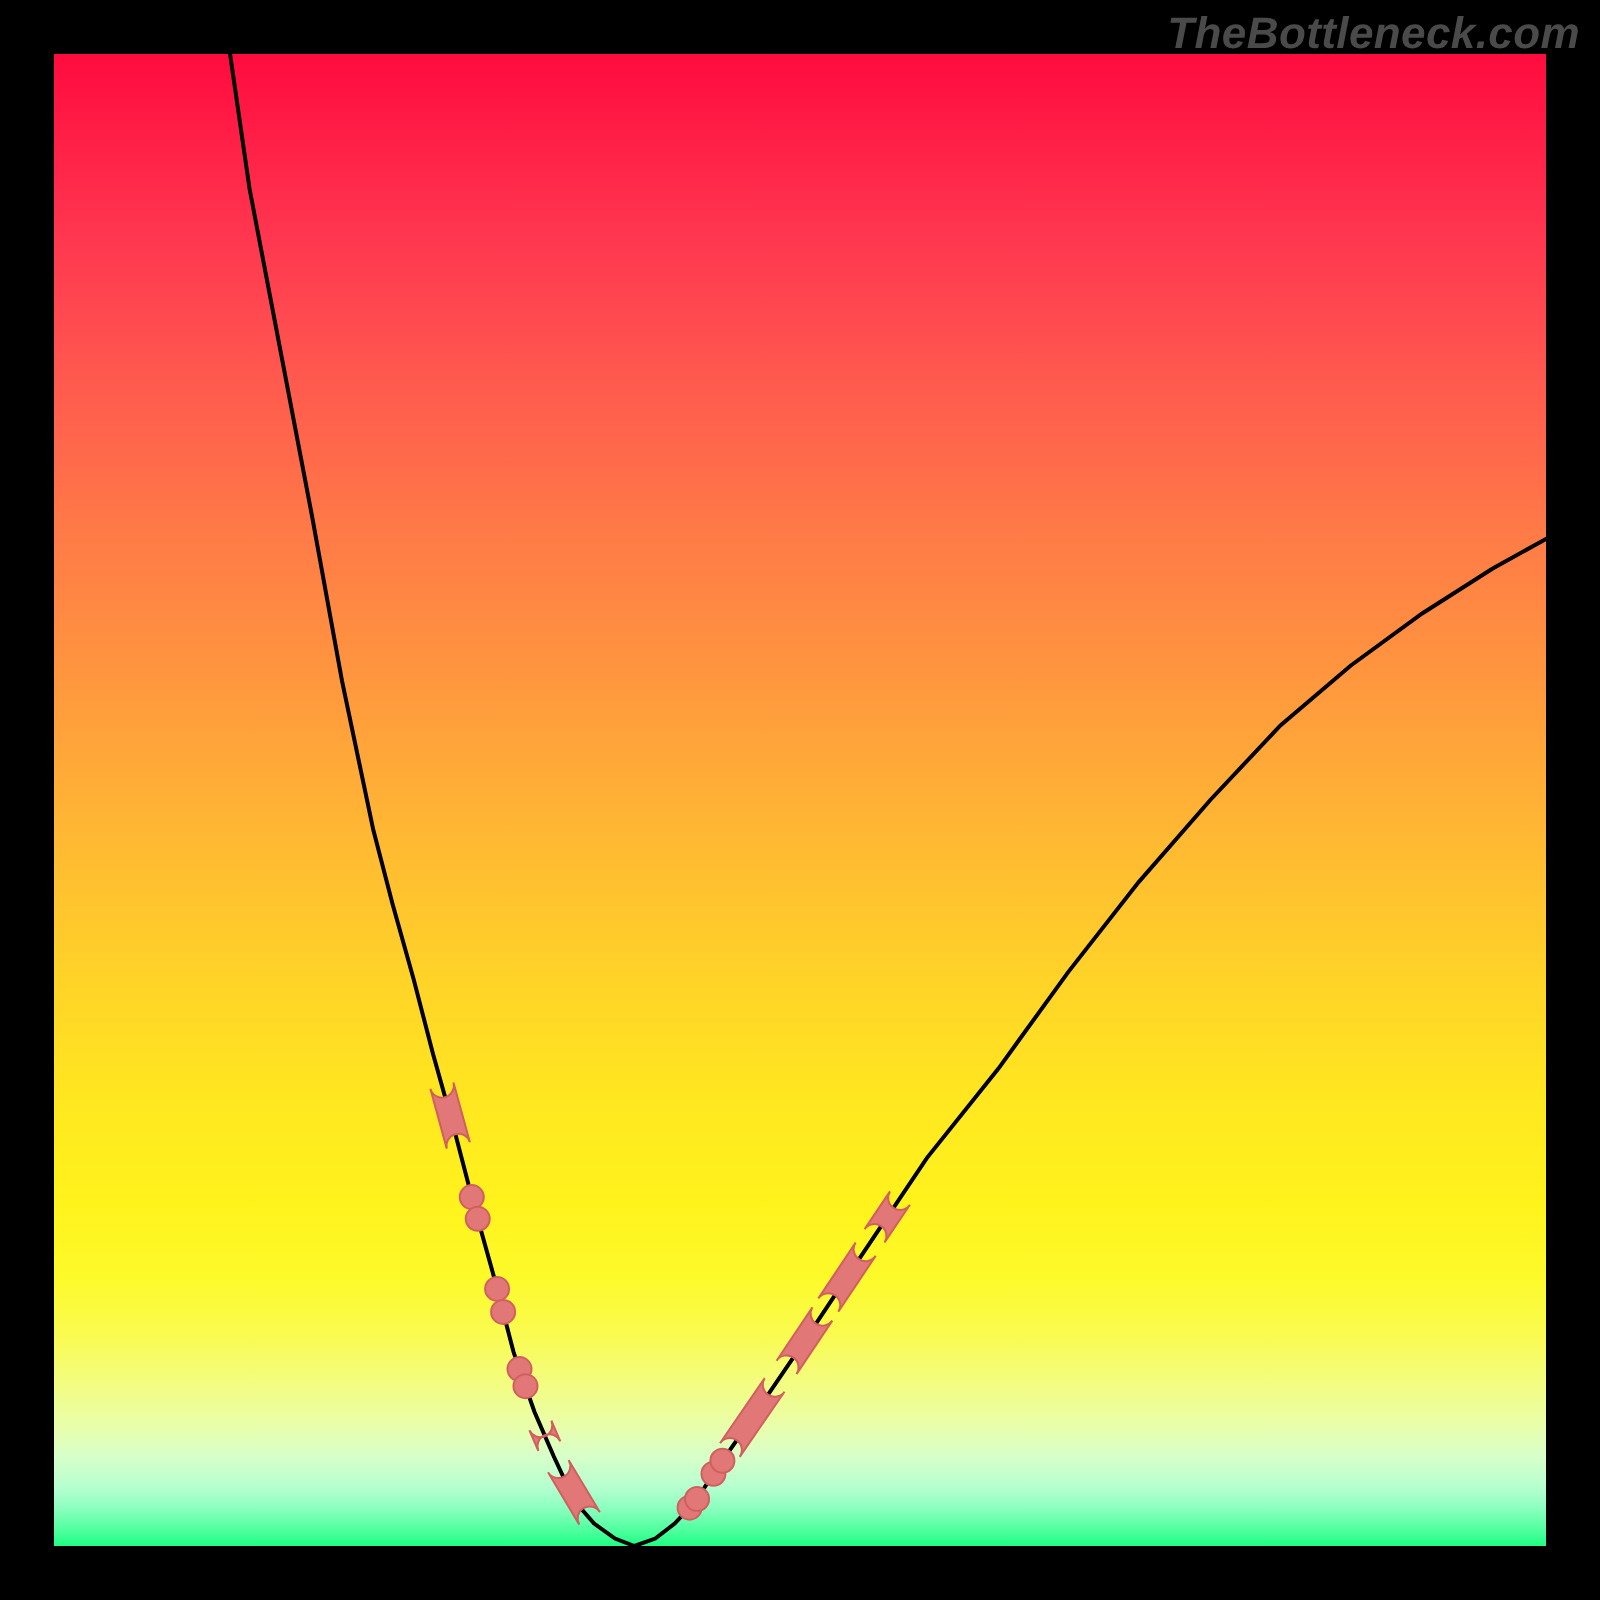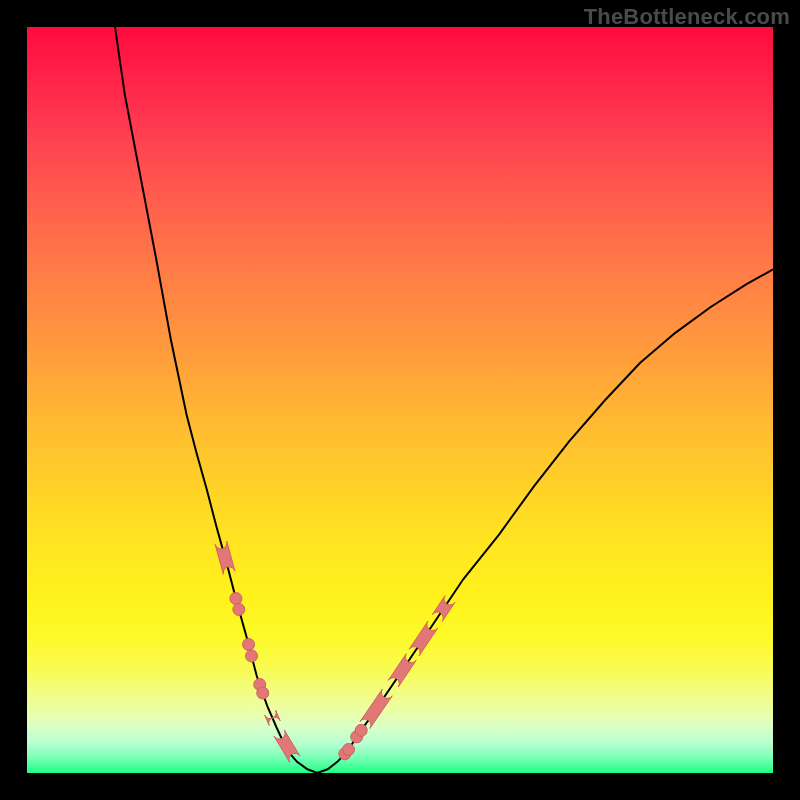--- a/index.html
+++ b/index.html
@@ -19,20 +19,21 @@
   }
   .watermark {
     position: absolute;
     top: 4px;
     right: 10px;
     color: #4a4a4a;
     font-size: 22px;
     font-weight: 600;
     letter-spacing: 0.2px;
     z-index: 5;
+    font-style: italic;
   }
   .plot {
     position: absolute;
     left: 27px;
     top: 27px;
     width: 746px;
     height: 746px;
     overflow: hidden;
   }
   .gradient {

